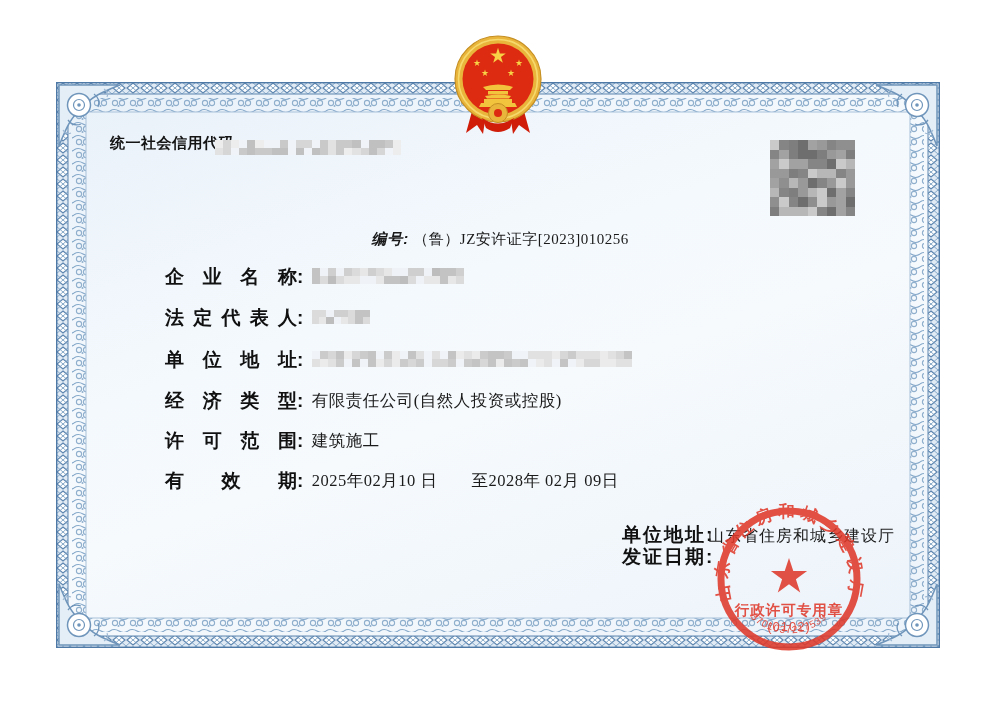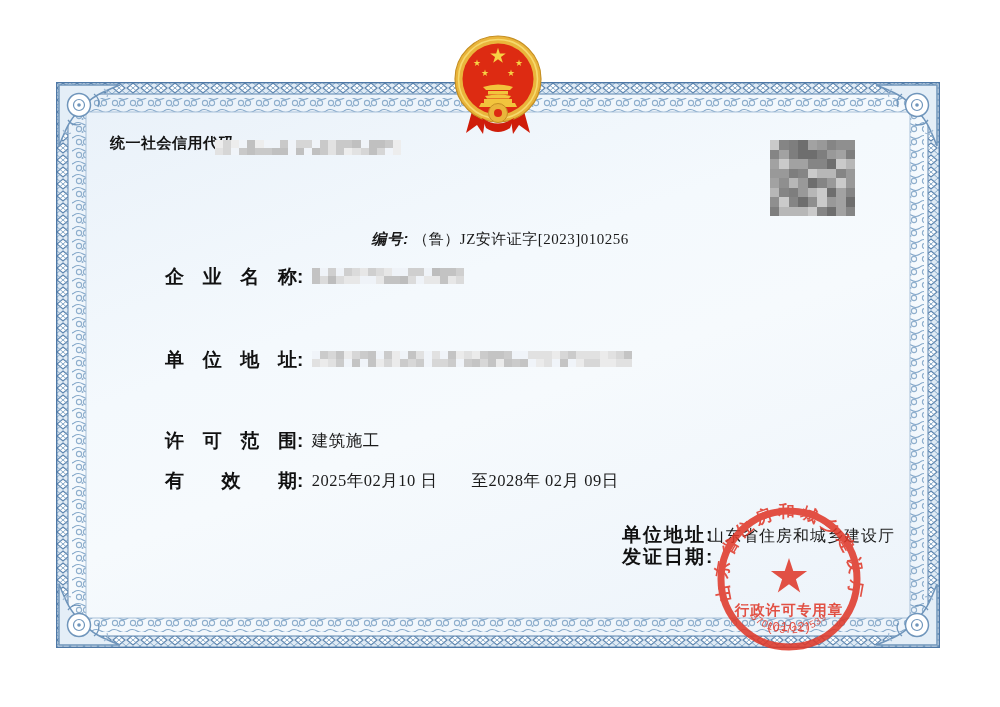--- a/index.html
+++ b/index.html
@@ -284,20 +284,41 @@
         <i style="background: rgb(189, 189, 189);"></i>
         <i style="background: rgb(219, 219, 219);"></i>
         <i style="background: rgb(239, 243, 248);"></i>
         <i style="background: rgb(231, 231, 231);"></i>
         <i style="background: rgb(231, 231, 231);"></i>
         <i style="background: rgb(195, 195, 195);"></i>
         <i style="background: rgb(231, 231, 231);"></i>
         <i style="background: rgb(219, 219, 219);"></i>
       </span>
   </div>
+  <div class="field-row" style="top:304px">
+    <span class="flabel">法定代表人</span><span class="fcolon">:</span>
+    <span class="redact fredact pixelate" style="width: 58px; height: 14px; grid-template-columns: repeat(8, 1fr); grid-template-rows: repeat(2, 1fr);">
+        <i style="background: rgb(219, 219, 219);"></i>
+        <i style="background: rgb(219, 219, 219);"></i>
+        <i style="background: rgb(239, 243, 248);"></i>
+        <i style="background: rgb(207, 207, 207);"></i>
+        <i style="background: rgb(207, 207, 207);"></i>
+        <i style="background: rgb(219, 219, 219);"></i>
+        <i style="background: rgb(195, 195, 195);"></i>
+        <i style="background: rgb(195, 195, 195);"></i>
+        <i style="background: rgb(219, 219, 219);"></i>
+        <i style="background: rgb(231, 231, 231);"></i>
+        <i style="background: rgb(189, 189, 189);"></i>
+        <i style="background: rgb(239, 243, 248);"></i>
+        <i style="background: rgb(231, 231, 231);"></i>
+        <i style="background: rgb(219, 219, 219);"></i>
+        <i style="background: rgb(195, 195, 195);"></i>
+        <i style="background: rgb(219, 219, 219);"></i>
+      </span>
+  </div>
   <div class="field-row" style="top:346px">
     <span class="flabel">单位地址</span><span class="fcolon">:</span>
     <span class="redact fredact pixelate" style="width: 320px; height: 16px; grid-template-columns: repeat(40, 1fr); grid-template-rows: repeat(2, 1fr);">
         <i style="background: rgb(240, 244, 249);"></i>
         <i style="background: rgb(203, 203, 203);"></i>
         <i style="background: rgb(215, 215, 215);"></i>
         <i style="background: rgb(196, 196, 196);"></i>
         <i style="background: rgb(235, 235, 235);"></i>
         <i style="background: rgb(215, 215, 215);"></i>
         <i style="background: rgb(203, 203, 203);"></i>
@@ -368,20 +389,24 @@
         <i style="background: rgb(196, 196, 196);"></i>
         <i style="background: rgb(240, 244, 249);"></i>
         <i style="background: rgb(235, 235, 235);"></i>
         <i style="background: rgb(215, 215, 215);"></i>
         <i style="background: rgb(215, 215, 215);"></i>
         <i style="background: rgb(235, 235, 235);"></i>
         <i style="background: rgb(235, 235, 235);"></i>
         <i style="background: rgb(225, 225, 225);"></i>
         <i style="background: rgb(225, 225, 225);"></i>
       </span>
+  </div>
+  <div class="field-row" style="top:387px">
+    <span class="flabel">经济类型</span><span class="fcolon">:</span>
+    <span class="fvalue">有限责任公司(自然人投资或控股)</span>
   </div>
   <div class="field-row" style="top:427px">
     <span class="flabel">许可范围</span><span class="fcolon">:</span>
     <span class="fvalue">建筑施工</span>
   </div>
   <div class="field-row" style="top:467px">
     <span class="flabel">有效期</span><span class="fcolon">:</span>
     <span class="fvalue">2025年02月10 日　　至2028年 02月 09日</span>
   </div>
 

